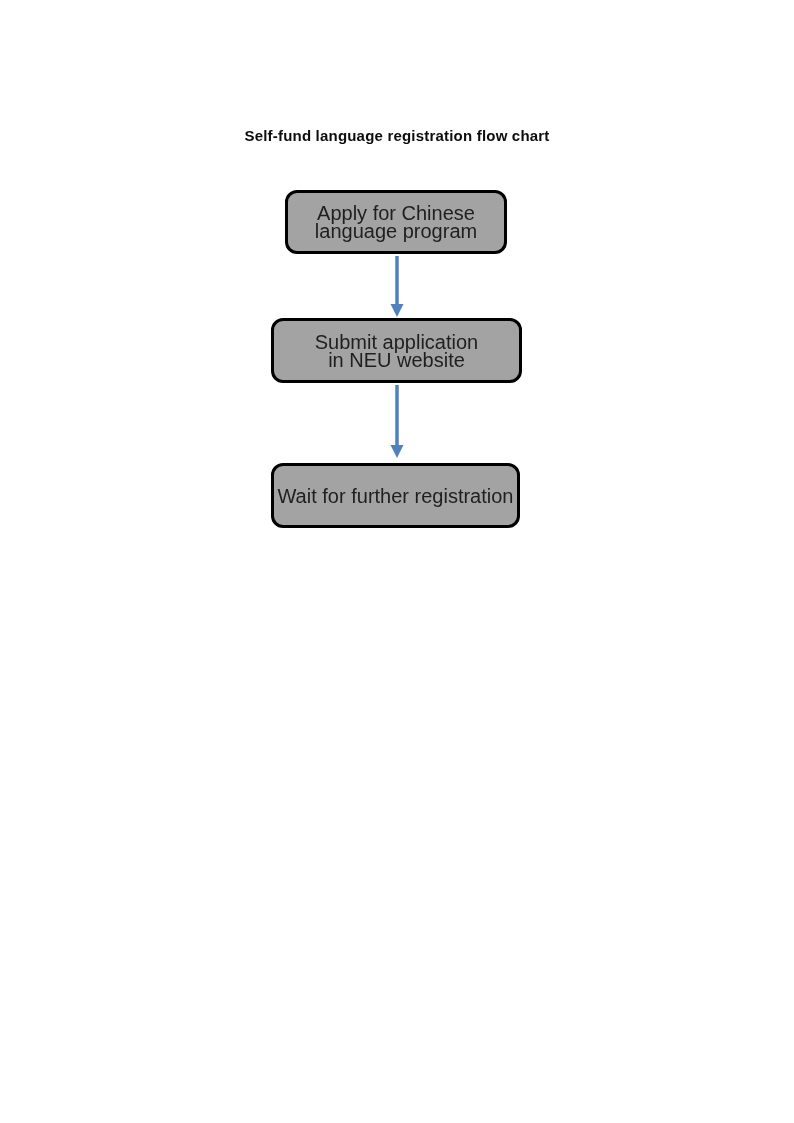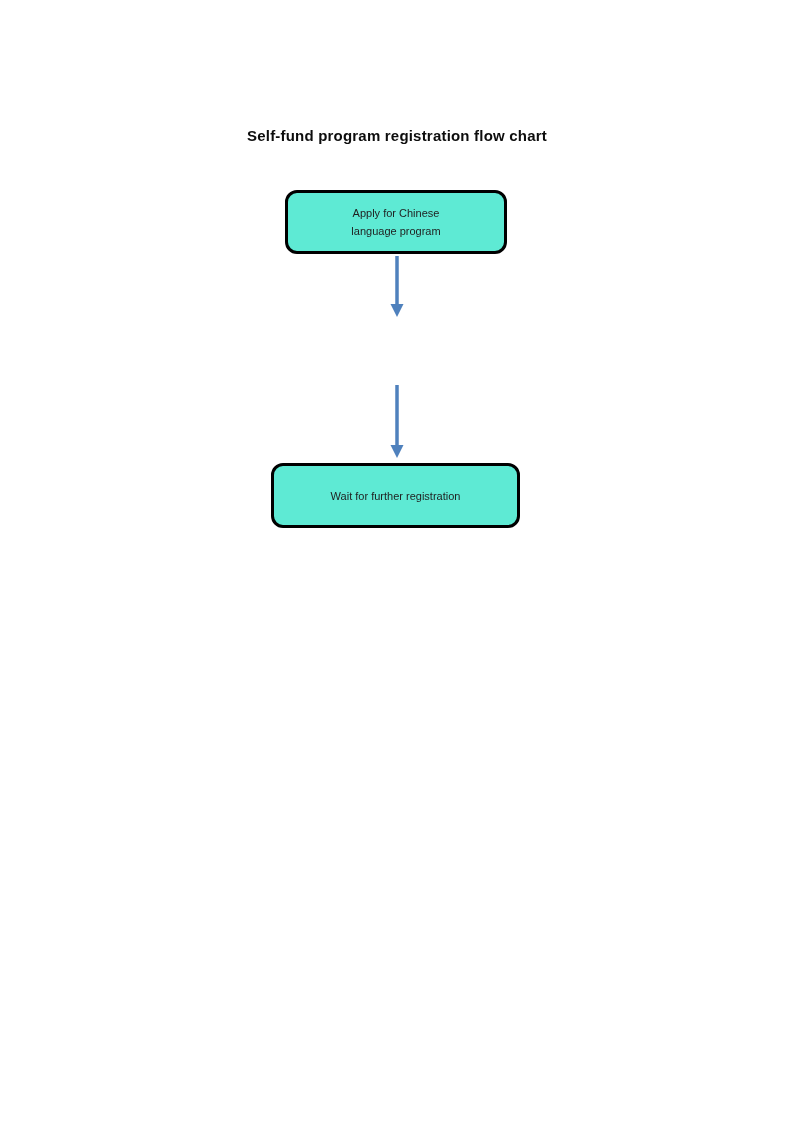--- a/index.html
+++ b/index.html
@@ -24,26 +24,26 @@
     font-size: 15px;
     font-weight: bold;
     color: #0d0d0d;
     letter-spacing: 0.2px;
   }
   .flow-node {
     position: absolute;
     box-sizing: border-box;
     border: 3px solid #000000;
     border-radius: 12px;
-    background: #5eead4;
+    background: #a3a3a3;
     display: flex;
     align-items: center;
     justify-content: center;
     text-align: center;
-    font-size: 11px;
+    font-size: 20px;
     line-height: 18px;
     color: #1f1f1f;
     white-space: pre-line;
   }
   .node-apply {
     left: 285px;
     top: 190px;
     width: 222px;
     height: 64px;
   }
@@ -74,30 +74,32 @@
     top: 385px;
     width: 24px;
     height: 74px;
   }
 </style>
 </head>
 <body>
 
 <div class="page">
 
-  <div class="chart-title">Self-fund program registration flow chart</div>
+  <div class="chart-title">Self-fund language registration flow chart</div>
 
   <div class="flow-node node-apply">Apply for Chinese
 language program</div>
 
   <svg class="connector connector-1" viewBox="0 0 24 62" width="24" height="62">
     <line x1="12" y1="0" x2="12" y2="50" stroke-width="3.5" stroke="#4f81bd"></line>
     <polygon points="5.5,48 18.5,48 12,61" fill="#4f81bd"></polygon>
   </svg>
 
+  <div class="flow-node node-submit">Submit application
+in NEU website</div>
 
   <svg class="connector connector-2" viewBox="0 0 24 74" width="24" height="74">
     <line x1="12" y1="0" x2="12" y2="62" stroke-width="3.5" stroke="#4f81bd"></line>
     <polygon points="5.5,60 18.5,60 12,73" fill="#4f81bd"></polygon>
   </svg>
 
   <div class="flow-node node-wait">Wait for further registration</div>
 
 </div>
 

